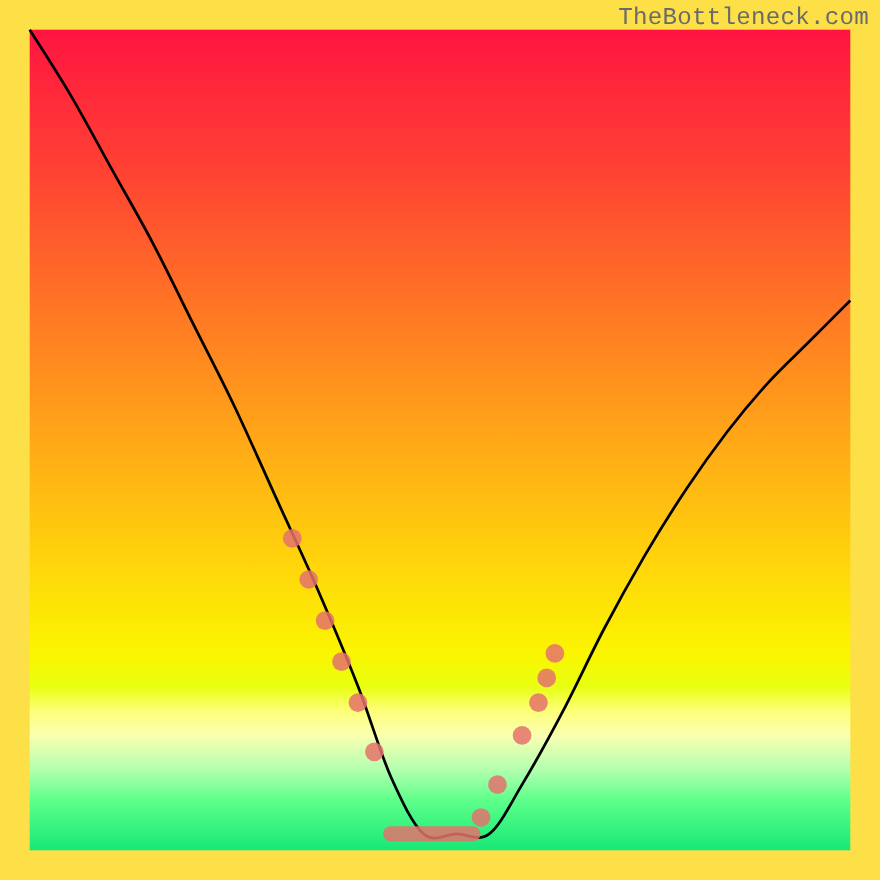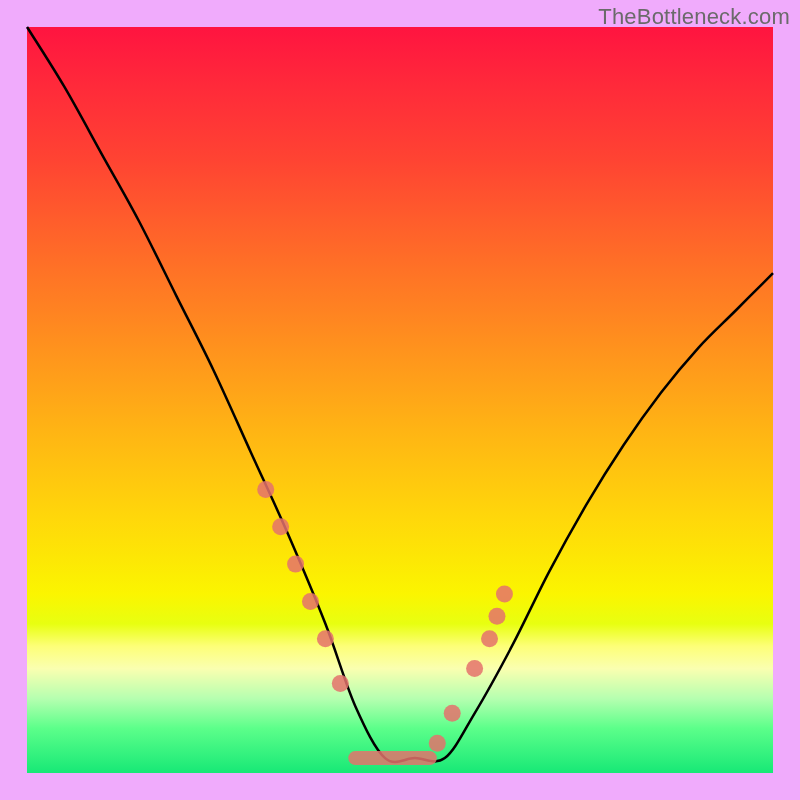--- a/index.html
+++ b/index.html
@@ -10,21 +10,22 @@
     overflow: hidden;
     background: #000;
     font-family: Arial, Helvetica, sans-serif;
   }
   .frame {
     position: absolute;
     left: 0;
     top: 0;
     width: 800px;
     height: 800px;
-    background: #f0abfc;
+    background: #fde047;
+    font-family: Liberation Mono, monospace;
   }
   .plot {
     position: absolute;
     left: 27px;
     top: 27px;
     width: 746px;
     height: 746px;
     
     background: linear-gradient(to bottom,
       #ff1440 0%,

